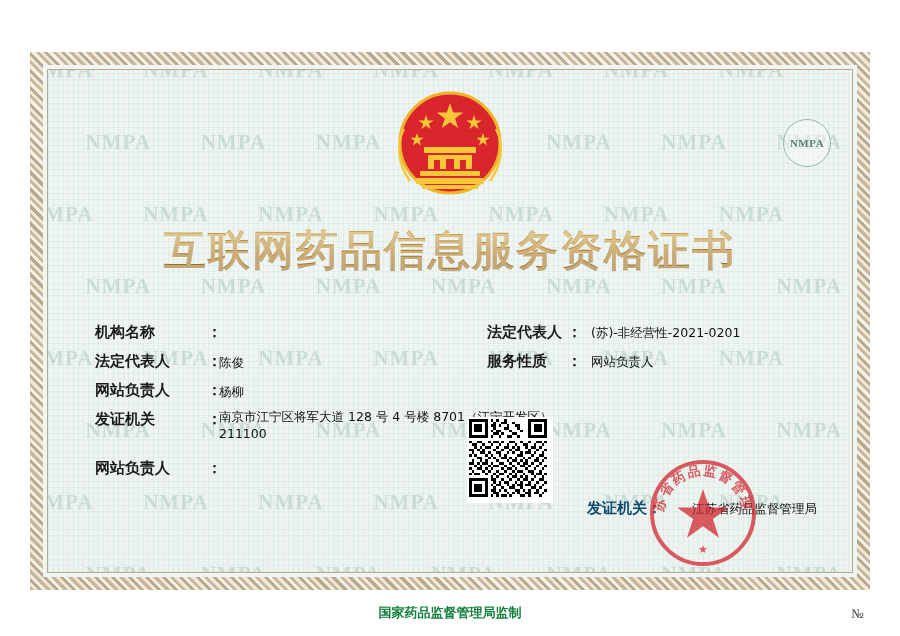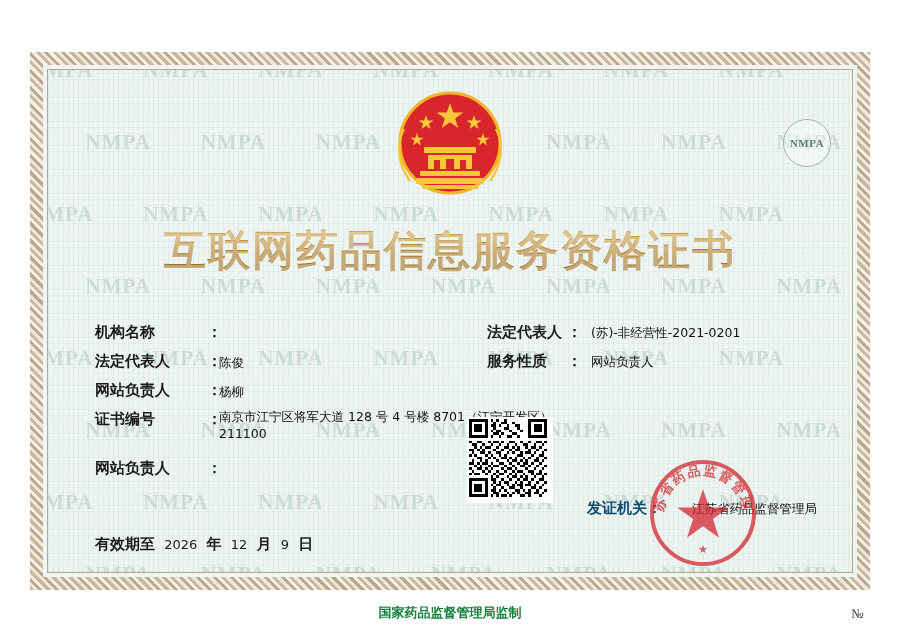--- a/index.html
+++ b/index.html
@@ -450,21 +450,21 @@
       <div class="row" style="top:58px;position:absolute;left:0;width:100%;">
         <div class="label">
           <span>网站负责人</span>
         </div>
         <div class="colon">：</div>
         <div class="value">杨柳</div>
       </div>
 
       <div class="row" style="top:87px;position:absolute;left:0;width:100%;">
         <div class="label">
-          <span>证书编号</span>
+          <span>发证机关</span>
         </div>
         <div class="colon">：</div>
         <div class="value" style="top:-2px;">
           <div>南京市江宁区将军大道 128 号 4 号楼 8701（江宁开发区）</div>
           <div>211100</div>
         </div>
       </div>
 
       <div class="row" style="top:136px;position:absolute;left:0;width:100%;">
         <div class="label">
@@ -735,29 +735,20 @@
           <polygon fill="#d0202a" points="56,32 62.2,50.6 81.8,50.6 65.9,62.1 72,80.7 56,69.2 40,80.7 46.1,62.1 30.2,50.6 49.8,50.6"></polygon>
           <path id="sealArc" d="M 16 58 A 40 40 0 0 1 96 58" fill="none"></path>
           <text font-family="'DejaVu Sans', sans-serif" font-size="13" font-weight="bold" fill="#d0202a" letter-spacing="2">
             <textPath href="#sealArc" startOffset="50%" text-anchor="middle">江苏省药品监督管理局</textPath>
           </text>
           <text x="56" y="96" font-family="'DejaVu Sans', sans-serif" font-size="11" font-weight="bold" fill="#d0202a" text-anchor="middle">★</text>
         </g>
       </svg>
     </div>
 
-    <div class="valid-line">
-      <span>有效期至</span>
-      <span class="num">2026</span>
-      <span>年</span>
-      <span class="num">12</span>
-      <span>月</span>
-      <span class="num">9</span>
-      <span>日</span>
-    </div>
 
 
   </div>
 
   <div class="footer">国家药品监督管理局监制</div>
   <div class="serial">№</div>
 
 </div>
 
 </body></html>

